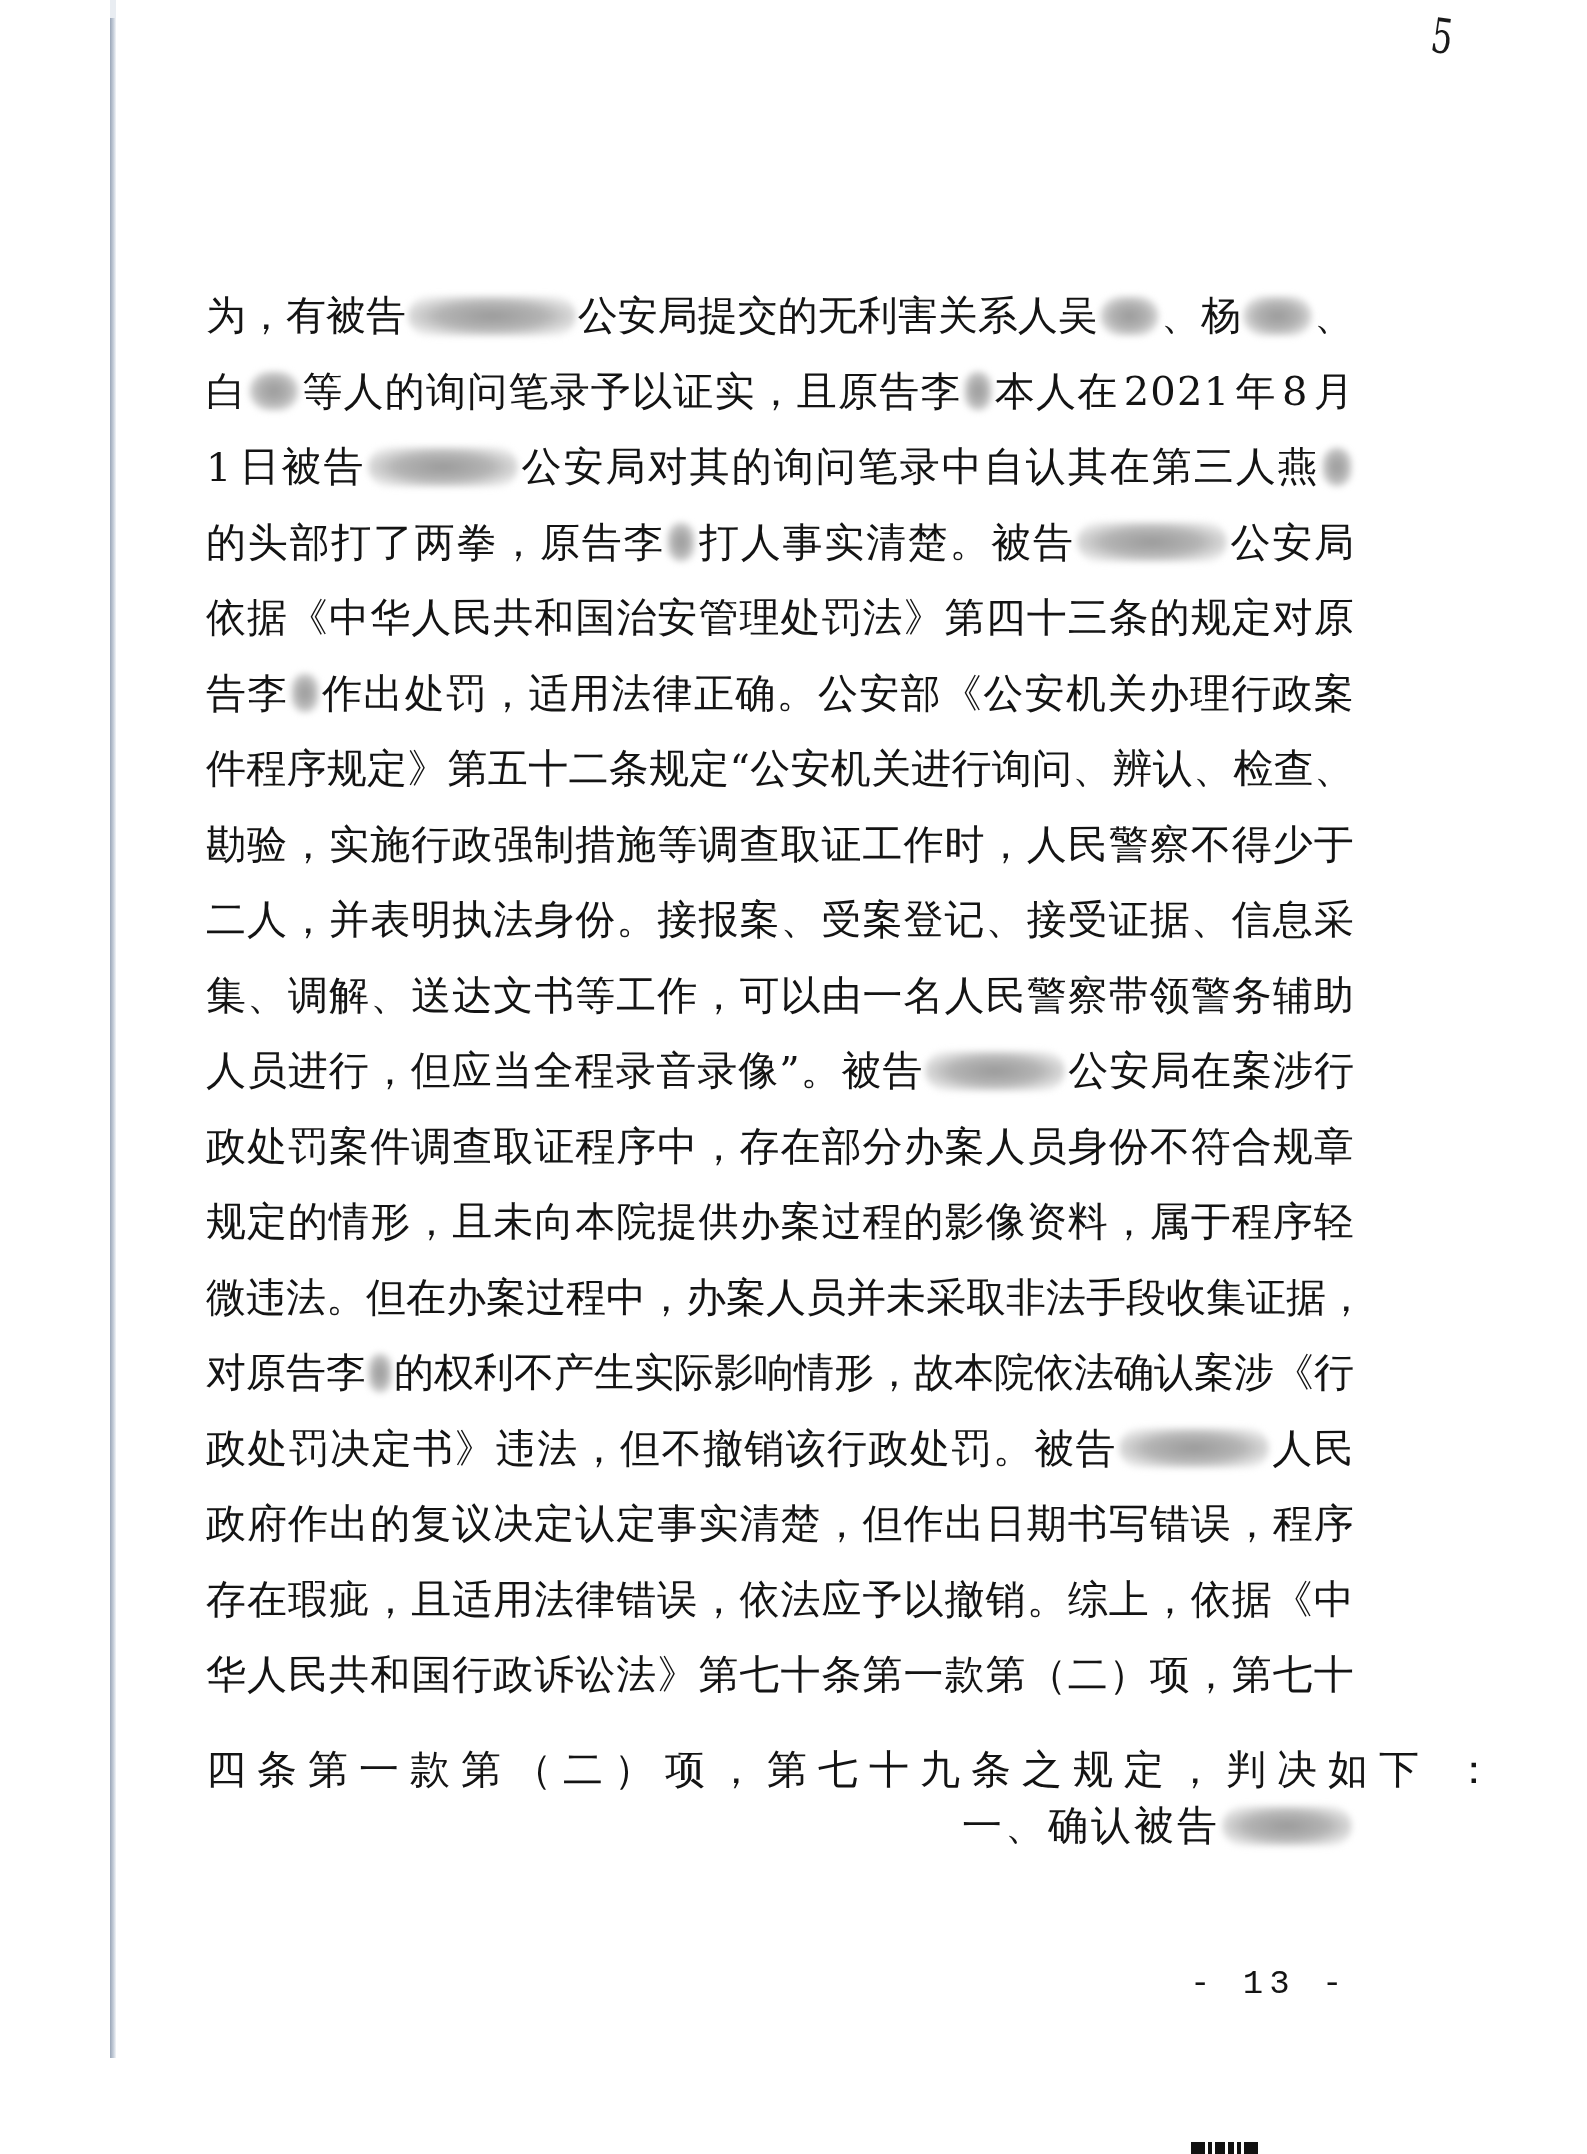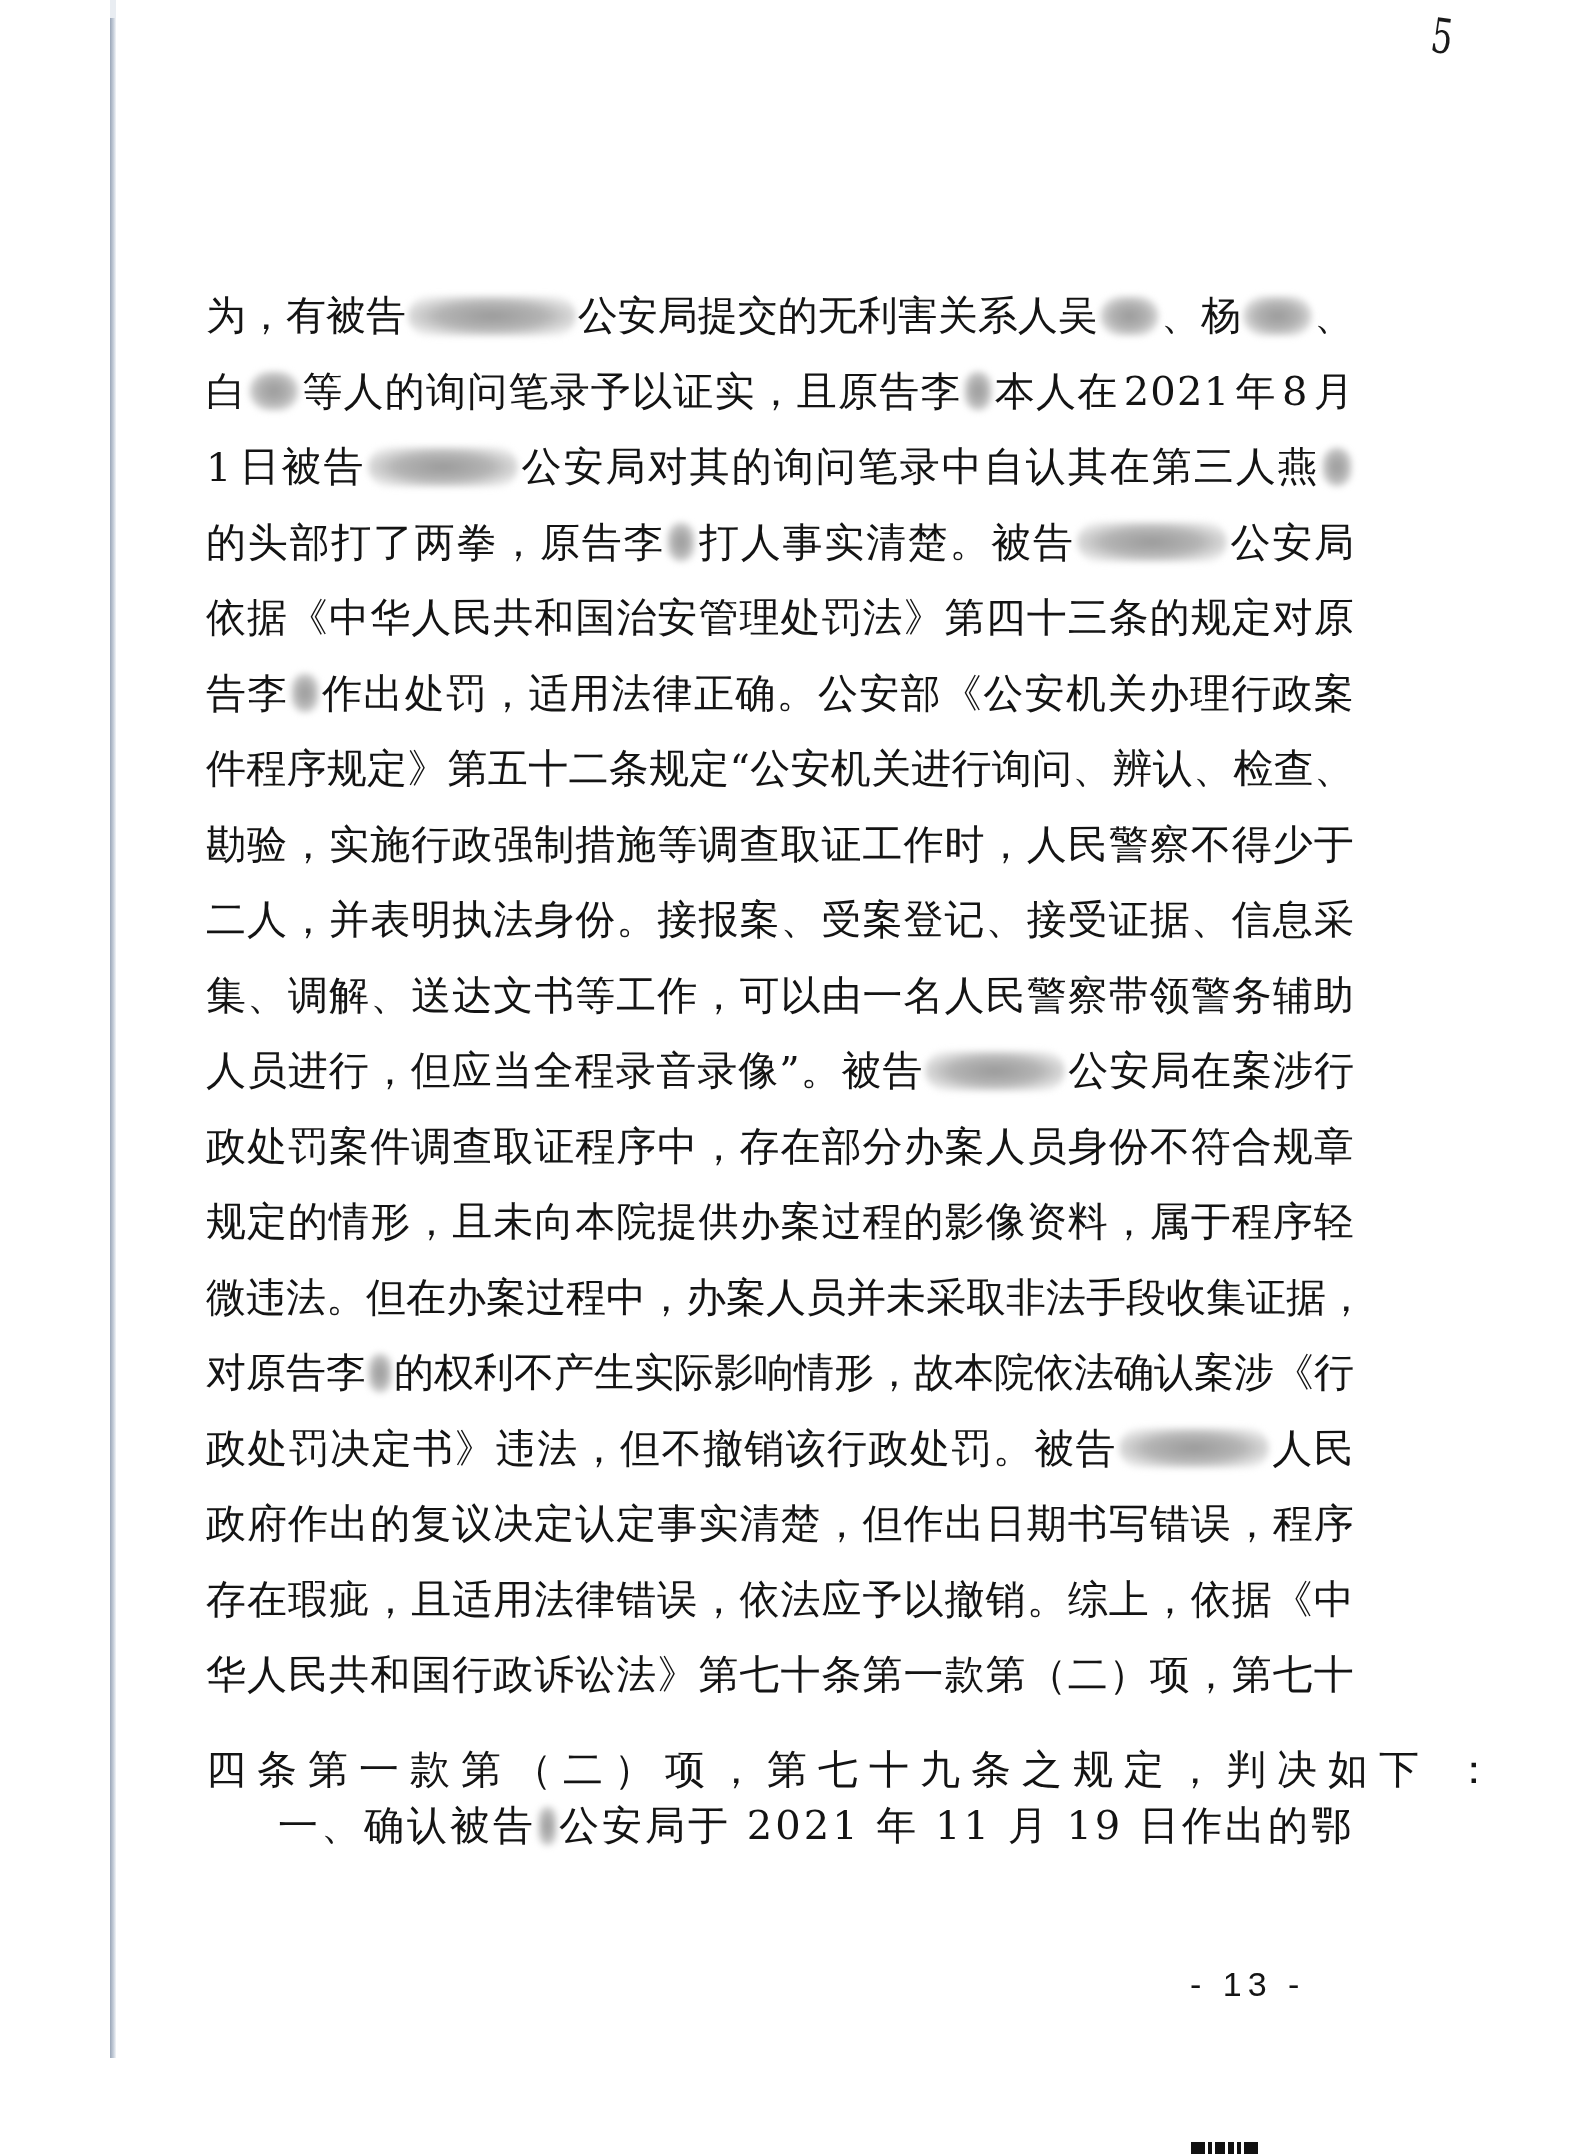--- a/index.html
+++ b/index.html
@@ -73,21 +73,21 @@
     border-radius: 20px;
     background: radial-gradient(ellipse at center, #9a9a9a 0%, #b4b4b4 45%, rgba(220,220,220,0.6) 80%, rgba(255,255,255,0) 100%);
     filter: blur(3px);
     margin: 0 2px;
   }
   .page-number {
     position: absolute;
     left: 1190px;
     top: 1965px;
     font-size: 34px;
-    font-family: Liberation Sans, sans-serif;
+    font-family: Liberation Mono, monospace;
     color: #141414;
     letter-spacing: 6px;
   }
   .qr-fragment {
     position: absolute;
     left: 1191px;
     top: 2142px;
     width: 70px;
     height: 12px;
     display: flex;
@@ -671,21 +671,20 @@
       <span class="seg">第</span>
       <span class="seg">七</span>
       <span class="seg">十</span>
     </div>
     <div class="line short">
       <span class="seg" style="letter-spacing: 11px; margin-top: 39px;">四条第一款第（二）项，第七十九条之规定，判决如下 ：</span>
     </div>
     <div class="line indent">
       <span class="seg" style="letter-spacing: 3px;">一、确认被告</span>
       <span class="redact" style="width: 130px;"></span>
-      <span class="seg" style="letter-spacing: 3px;">公安局于 2021 年 11 月 19 日作出的鄂</span>
     </div>
   </div>
 
 <div class="page-number">- 13 -</div>
 
 <div class="qr-fragment">
   <span style="width:14px"></span>
     <span style="width:4px"></span>
     <span style="width:10px"></span>
     <span style="width:6px"></span>

